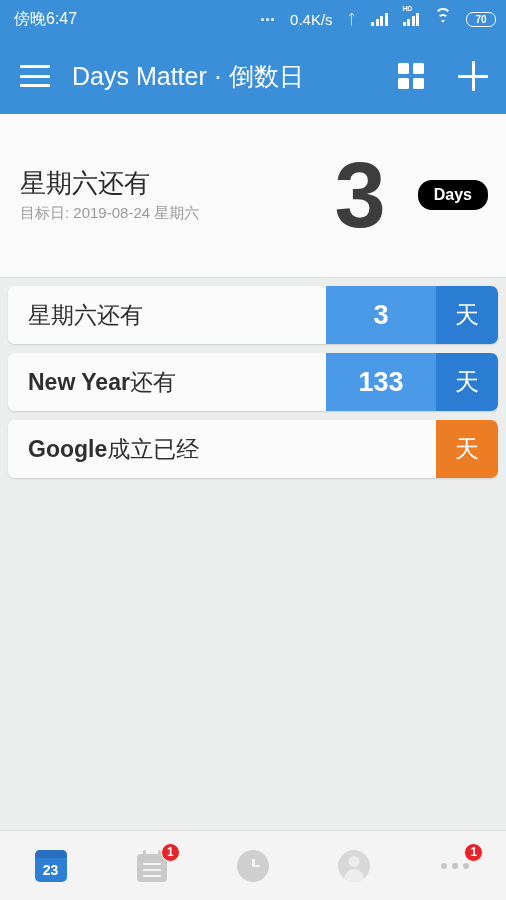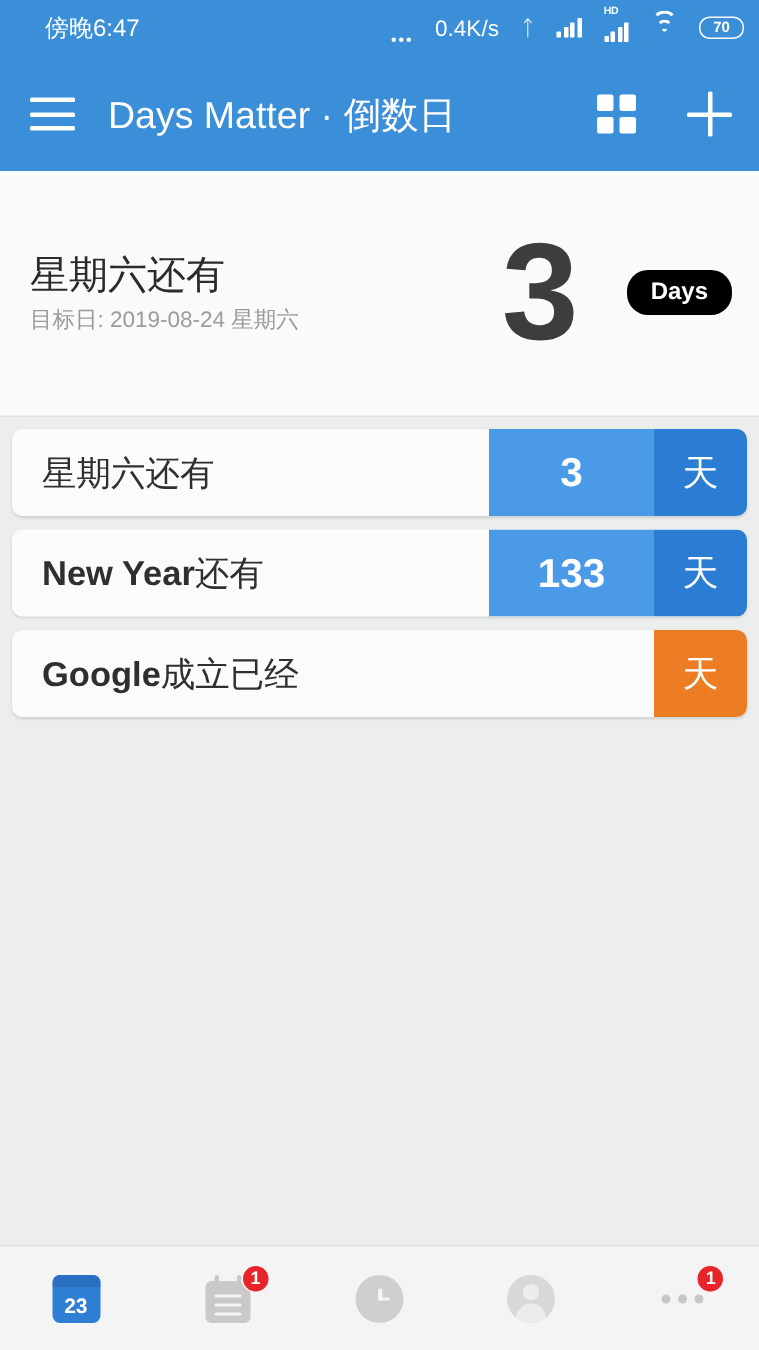--- a/index.html
+++ b/index.html
@@ -17,27 +17,27 @@
     height: 900px;
     background: #eceded;
   }
 
   
   .statusbar {
     position: absolute; top: 0; left: 0;
     width: 506px; height: 38px;
     background: #3b8ed8;
     display: flex; align-items: center;
-    padding: 0 10px 0 30px;
+    padding: 0 10px 0 14px;
     color: #ffffff;
   }
   .status-clock { font-size: 16px; letter-spacing: 0; font-weight: 400; }
   .status-right {
     margin-left: auto;
-    display: flex; gap: 15px;
+    display: flex; align-items: center; gap: 15px;
   }
   .net-dots { display: flex; align-items: flex-end; gap: 2px; margin-right: 1px; }
   .net-dots i { width: 3px; height: 3px; border-radius: 50%; background: #fff; display: block; }
   .net-speed { font-size: 15px; }
   .bt-icon { font-size: 14px; line-height: 1; }
   .bars { display: flex; align-items: flex-end; gap: 1.5px; height: 14px; }
   .bars b { width: 3px; background: #fff; border-radius: 0.5px; display: block; }
   .bars b:nth-child(1){height:4px}
   .bars b:nth-child(2){height:7px}
   .bars b:nth-child(3){height:10px}

